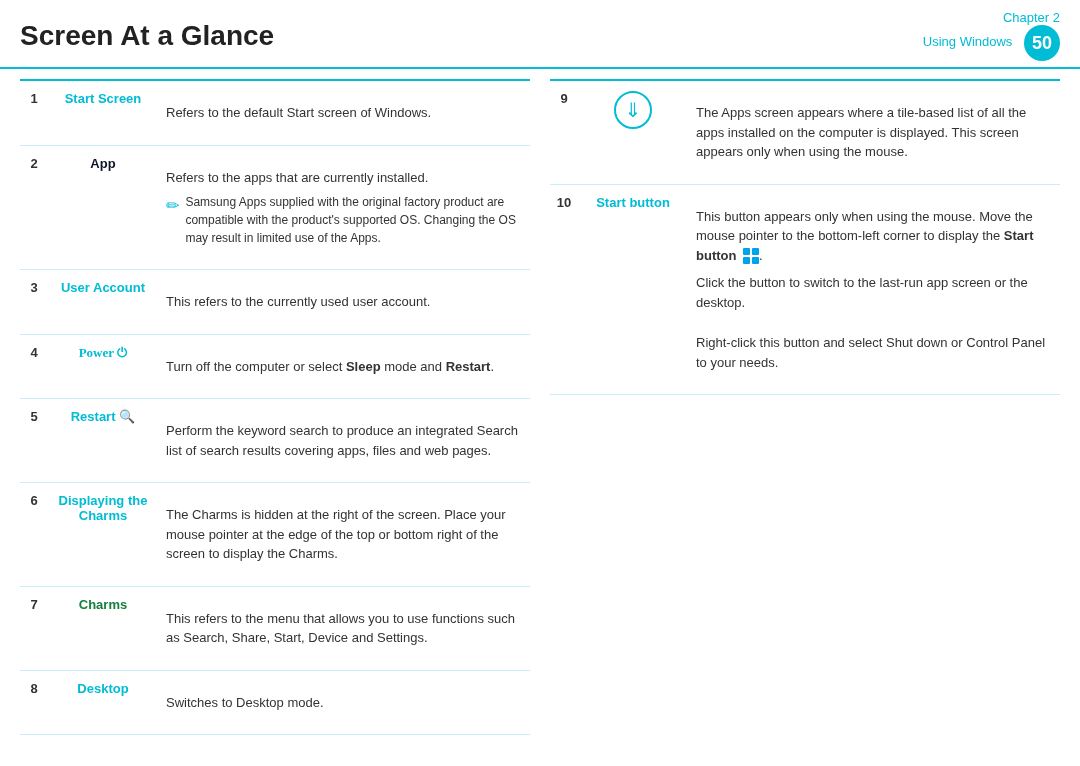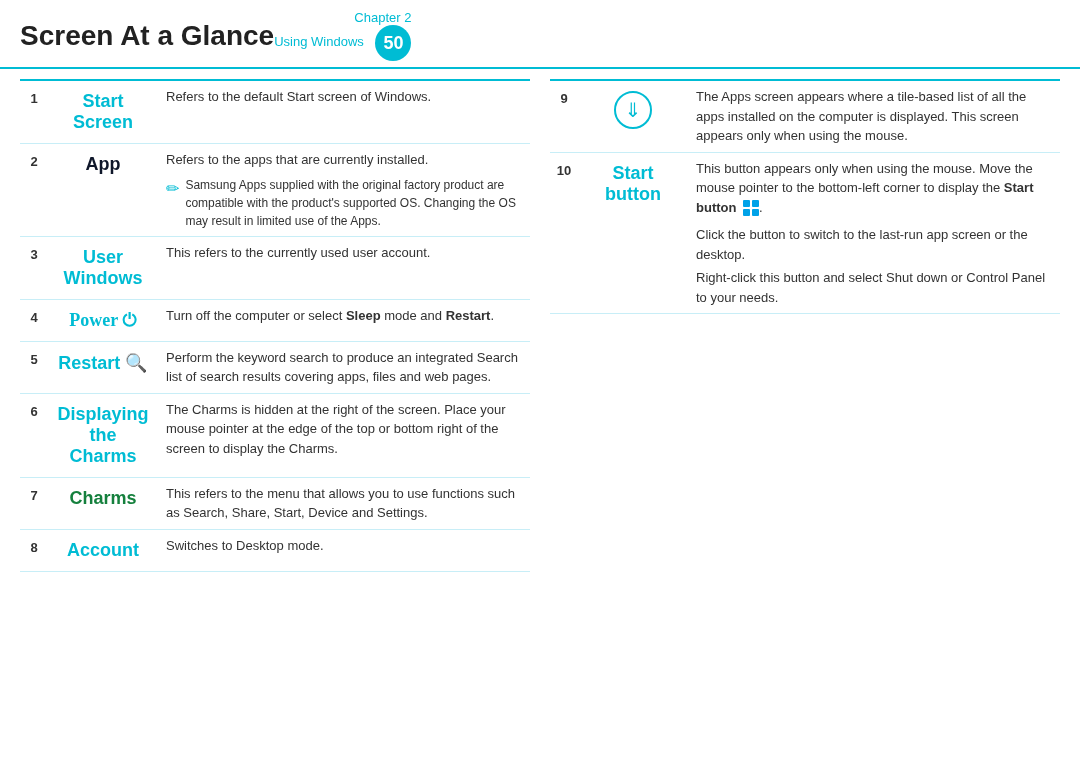--- a/index.html
+++ b/index.html
@@ -8,21 +8,21 @@
       font-size: 13px;
       background: #fff;
       color: #333;
       width: 1080px;
       min-height: 766px;
     }
 
     
     .header {
       display: flex;
-      justify-content: flex-start;
+      justify-content: space-between;
       align-items: center;
       padding: 10px 20px 6px 20px;
       border-bottom: 2px solid #00bcd4;
     }
     .header-title {
       font-size: 28px;
       font-weight: bold;
       color: #222;
     }
     .header-right {
@@ -81,25 +81,25 @@
       font-size: 13px;
     }
 
     .label-cell {
       width: 110px;
       padding: 10px 8px;
       text-align: center;
       color: #00bcd4;
       font-weight: bold;
       vertical-align: top;
-      font-size: 18px;
+      font-size: 13px;
     }
 
     .desc-cell {
-      padding: 6px 8px;
+      padding: 22px 8px;
       color: #333;
       vertical-align: top;
       font-size: 13px;
       line-height: 1.5;
     }
 
     .icon-cell {
       width: 80px;
       padding: 10px 8px;
       text-align: center;
@@ -167,21 +167,21 @@
             Refers to the apps that are currently installed.
             <div class="note-box">
               <span class="note-icon">✏</span>
               <span>Samsung Apps supplied with the original factory product are compatible with the product's supported OS. Changing the OS may result in limited use of the Apps.</span>
             </div>
           </td>
         </tr>
 
         <tr>
           <td class="num-cell">3</td>
-          <td class="label-cell" style="color:#00bcd4;">User Windows</td>
+          <td class="label-cell" style="color:#00bcd4;">User Account</td>
           <td class="desc-cell">This refers to the currently used user account.</td>
         </tr>
 
         <tr>
           <td class="num-cell">4</td>
           <td class="label-cell" style="color:#00bcd4;font-family:Liberation Serif, serif;">Power ⏻</td>
           <td class="desc-cell">
             Turn off the computer or select <span class="bold">Sleep</span> mode and <span class="bold">Restart</span>.
           </td>
         </tr>
@@ -199,21 +199,21 @@
         </tr>
 
         <tr>
           <td class="num-cell">7</td>
           <td class="label-cell" style="color:#15803d;text-align:center;">Charms</td>
           <td class="desc-cell">This refers to the menu that allows you to use functions such as Search, Share, Start, Device and Settings.</td>
         </tr>
 
         <tr>
           <td class="num-cell">8</td>
-          <td class="label-cell" style="color:#00bcd4;">Account</td>
+          <td class="label-cell" style="color:#00bcd4;">Desktop</td>
           <td class="desc-cell">Switches to Desktop mode.</td>
         </tr>
       </tbody>
     </table>
   </div>
 
   <div class="right-table-container">
     <table>
       <tbody>
 
@@ -232,20 +232,20 @@
             <div>
               This button appears only when using the mouse. Move the mouse pointer to the bottom-left corner to display the <span class="bold">Start button</span>
               <span style="display:inline-grid;grid-template-columns:1fr 1fr;gap:2px;width:16px;height:16px;vertical-align:middle;margin-left:3px;">
                 <span style="background:#00a2e8;display:block;border-radius:1px;"></span>
                 <span style="background:#00a2e8;display:block;border-radius:1px;"></span>
                 <span style="background:#00a2e8;display:block;border-radius:1px;"></span>
                 <span style="background:#00a2e8;display:block;border-radius:1px;"></span>
               </span>.
             </div>
             <div style="margin-top:8px;">Click the button to switch to the last-run app screen or the desktop.</div>
-            <div style="margin-top:4px;">Right-click this button and select Shut down or Control Panel to your needs.</div>
+            <div style="margin-top:21px;">Right-click this button and select Shut down or Control Panel to your needs.</div>
           </td>
         </tr>
       </tbody>
     </table>
   </div>
 
 </div>
 
 </body></html>

